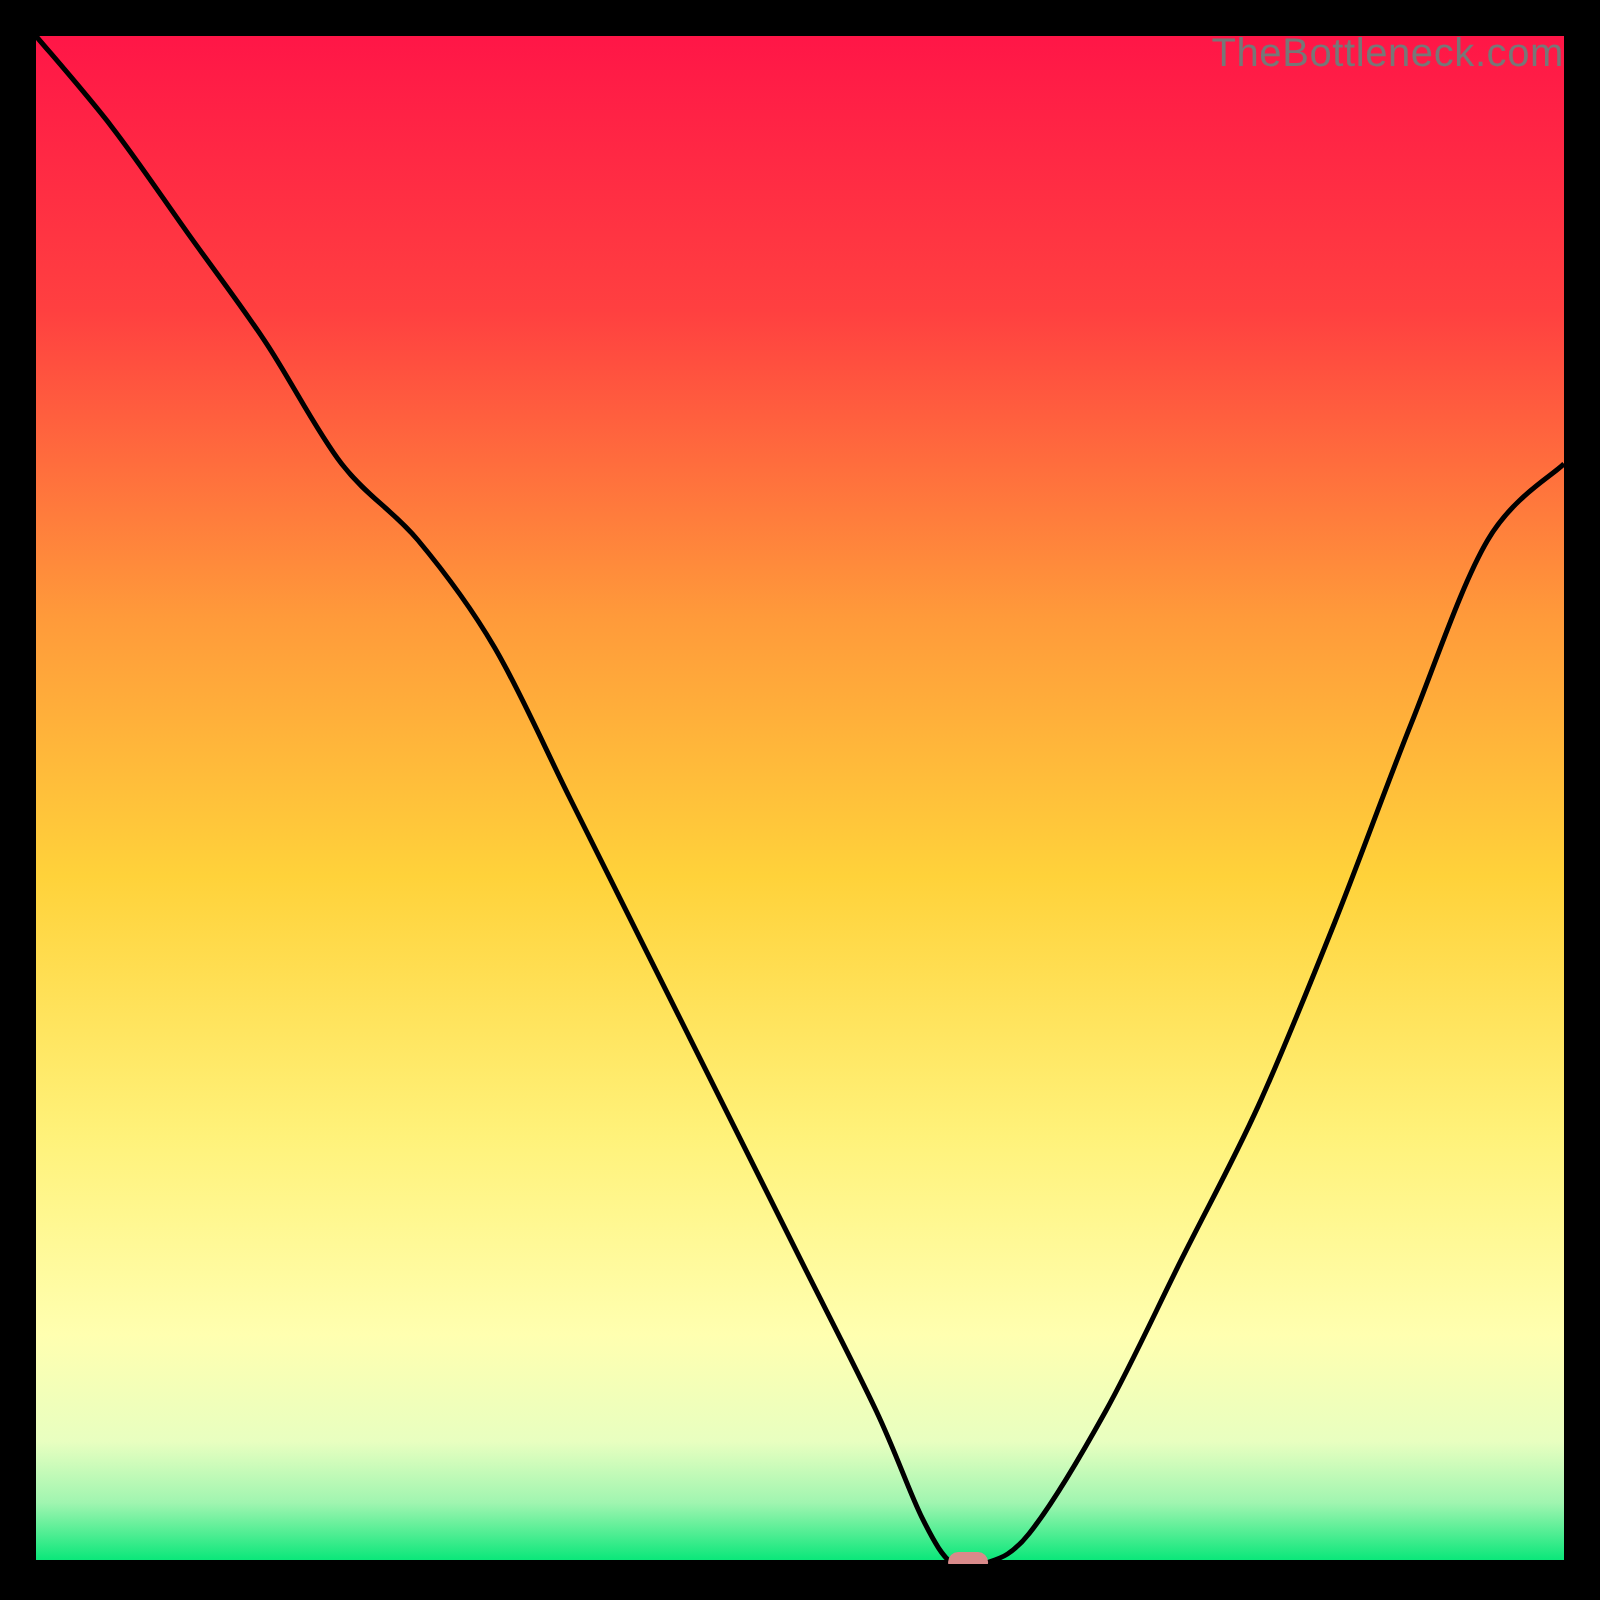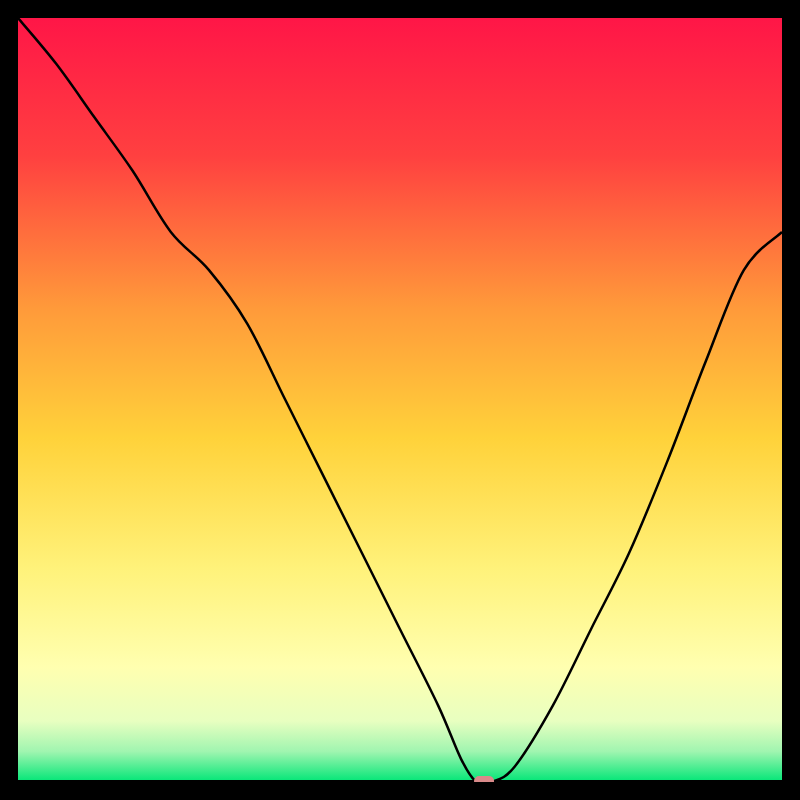--- a/index.html
+++ b/index.html
@@ -37,20 +37,21 @@
     z-index: 10;
   }
   svg {
     display: block;
   }
 </style>
 </head>
 <body>
 
 <div class="chart-container">
+  <div class="watermark">TheBottleneck.com</div>
   <svg class="plot-area" width="764" height="764" viewBox="0 0 764 764" preserveAspectRatio="none">
     <defs>
       <linearGradient id="bg-gradient" x1="0" y1="0" x2="0" y2="1">
         <stop offset="0%" stop-color="#ff1647"></stop>
         <stop offset="18%" stop-color="#ff4040"></stop>
         <stop offset="38%" stop-color="#ff9a3a"></stop>
         <stop offset="55%" stop-color="#ffd23a"></stop>
         <stop offset="72%" stop-color="#fff27a"></stop>
         <stop offset="85%" stop-color="#ffffb0"></stop>
         <stop offset="92%" stop-color="#e8ffc0"></stop>

